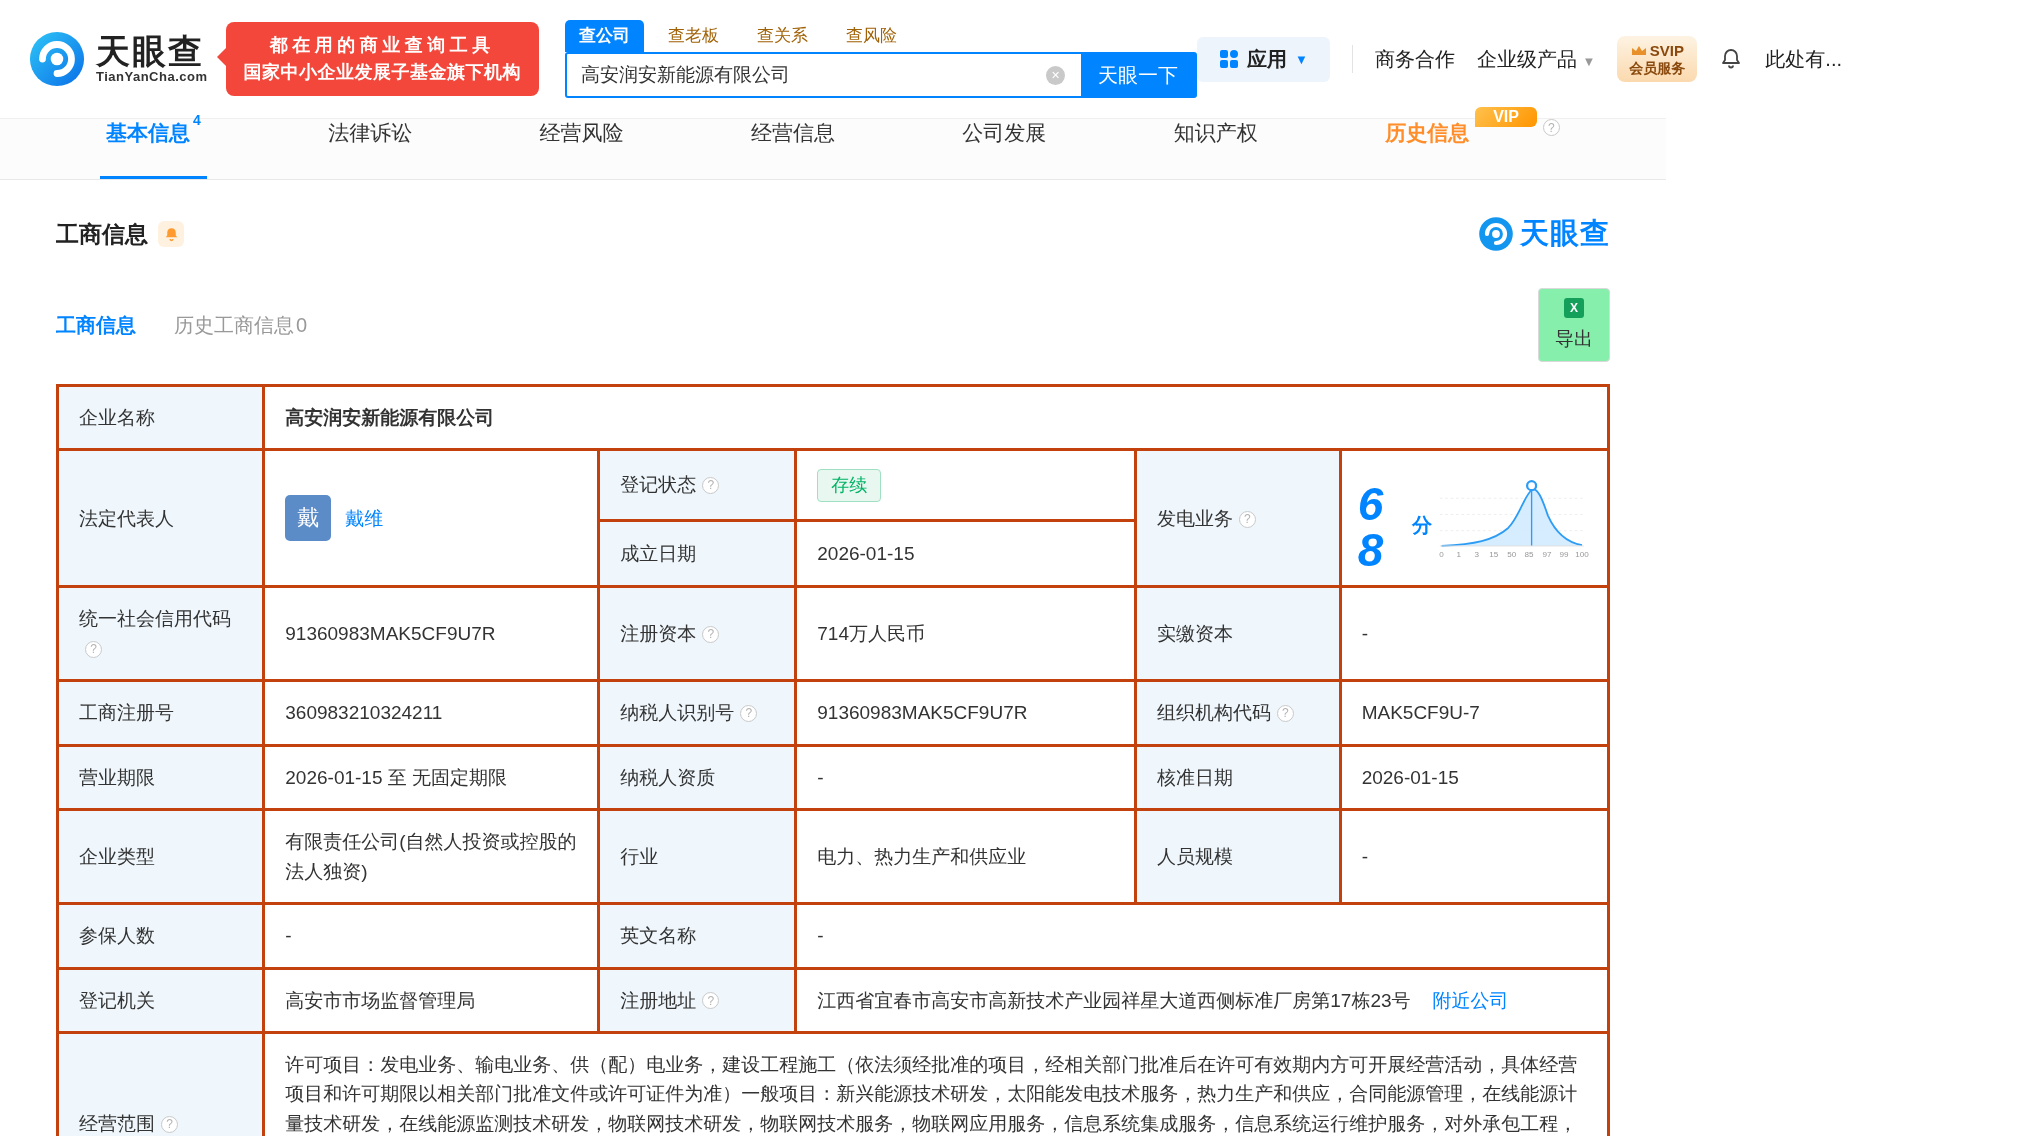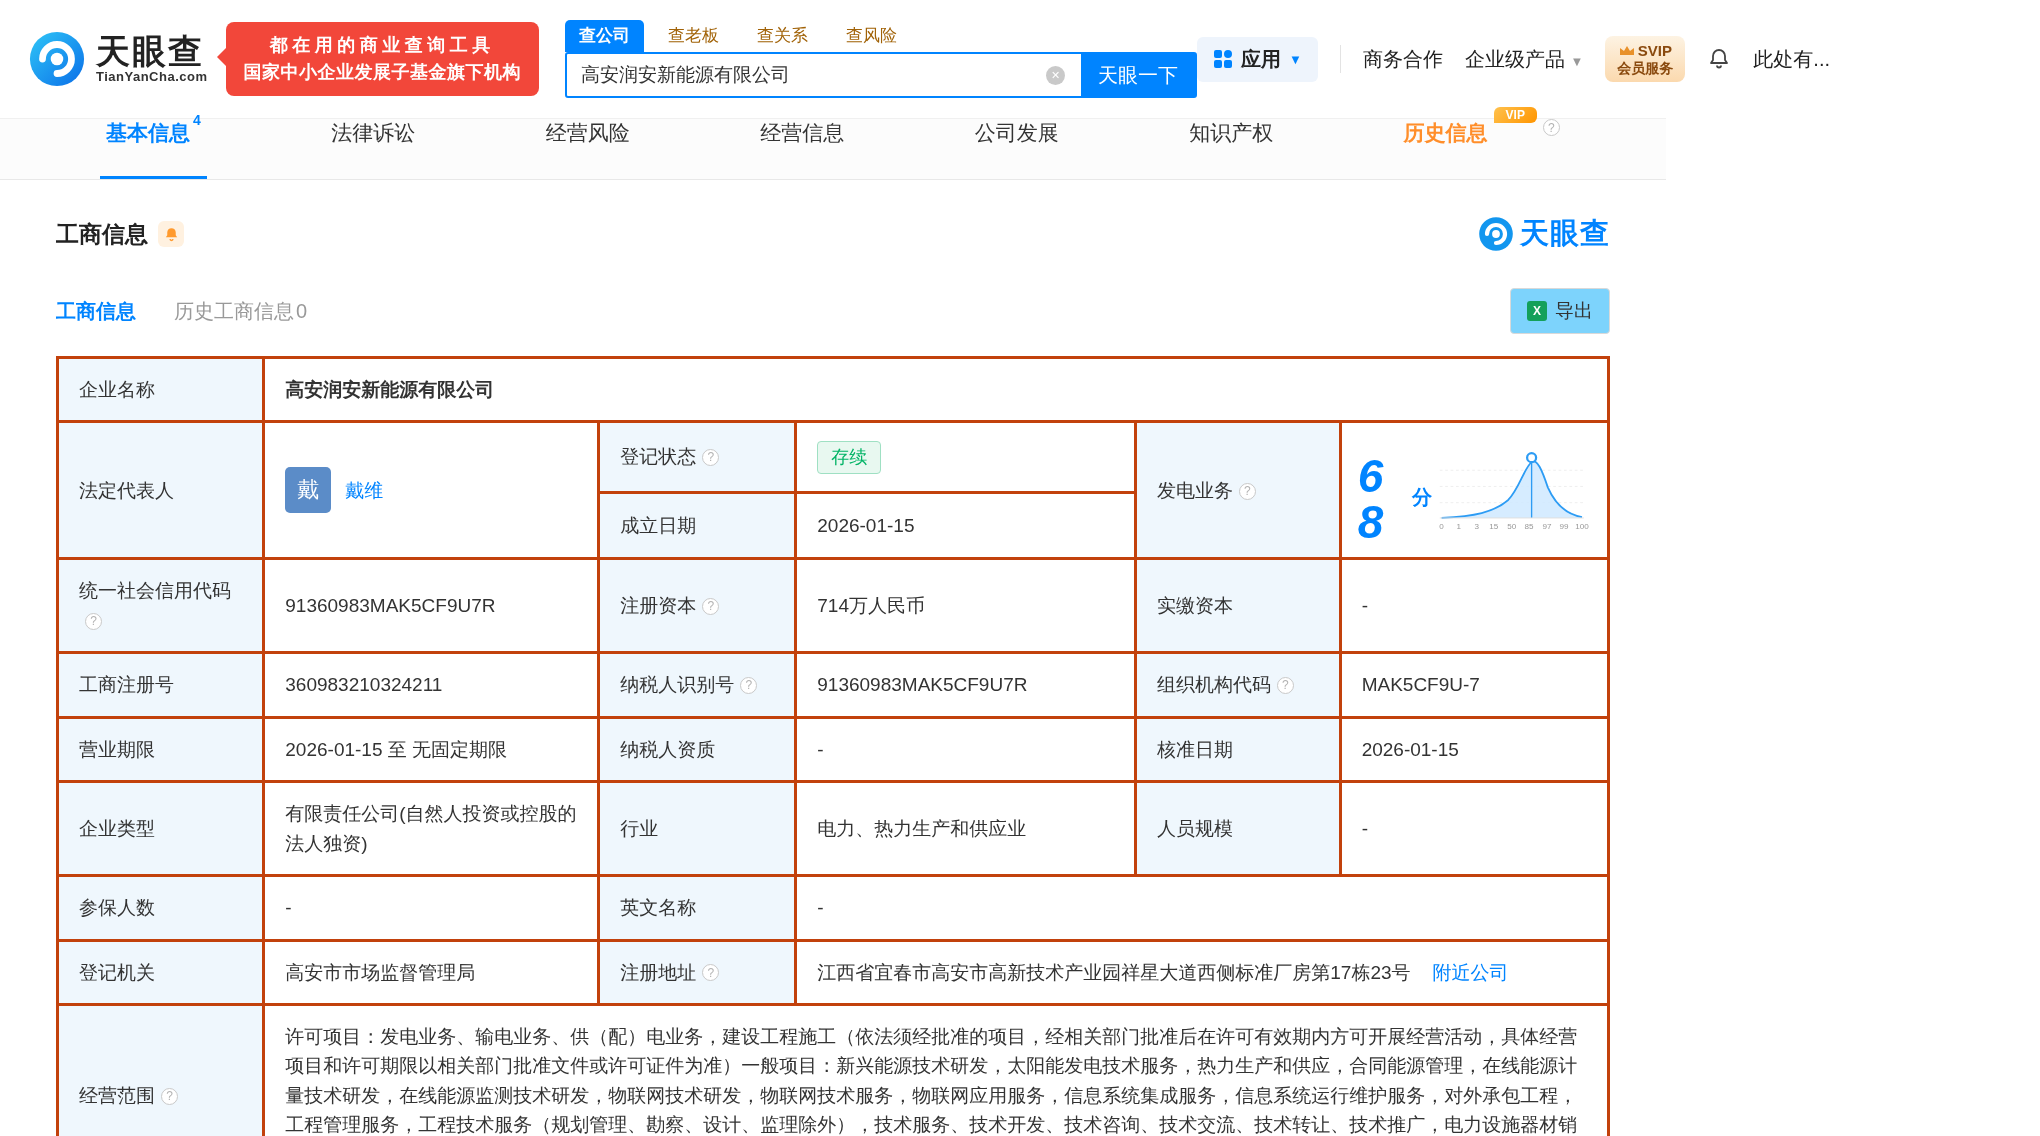--- a/index.html
+++ b/index.html
@@ -52,21 +52,21 @@
   }
   .clear-icon:before{ content:"✕"; }
   .search-btn {
     width:114px; border:none; background:#0084ff; color:#fff; font-size:20px;
     cursor:pointer; font-family:inherit; flex:none;
   }
 
   .top-menu { margin-left:auto; display:flex; align-items:center; gap:22px; flex:none; }
   .apps-pill {
     display:flex; align-items:center; gap:8px; background:#eef4fc;
-    border-radius:6px; padding:9px 16px; cursor:pointer;
+    border-radius:6px; padding:9px 22px; cursor:pointer;
   }
   .apps-pill .lbl { font-size:20px; font-weight:bold; color:#222; }
   .caret { font-size:13px; color:#0084ff; }
   .caret2 { font-size:13px; color:#999; }
   .menu-divider { width:1px; height:28px; background:#e3e3e3; }
   .menu-link { font-size:20px; color:#222; cursor:pointer; white-space:nowrap; }
   .svip-badge {
     background:linear-gradient(180deg,#fdf3e3,#fbd9ae);
     border-radius:8px; padding:6px 12px; text-align:center; cursor:pointer; line-height:1.15;
   }
@@ -84,21 +84,21 @@
   .main-tab {
     display:flex; align-items:flex-start; font-size:21px; color:#333;
     cursor:pointer; position:relative; padding:0 6px; white-space:nowrap;
   }
   .main-tab.active { color:#0084ff; font-weight:bold; box-shadow:inset 0 -3px 0 #0084ff; }
   .tab-badge { font-size:14px; color:#0084ff; margin-left:3px; transform:translateY(-7px); }
   .main-tab.vip-tab { color:#ff8e2a; font-weight:bold; }
   .vip-tag {
     position:absolute; top:2px; right:-18px;
     background:linear-gradient(135deg,#ffc14d,#ff9500); color:#fff;
-    font-size:12px; font-weight:bold; padding:1px 12px; border-radius:6px 6px 6px 0;
+    font-size:16px; font-weight:bold; padding:1px 18px; border-radius:6px 6px 6px 0;
   }
   .q-icon {
     display:inline-flex; width:17px; height:17px; border:1px solid #c9c9c9;
     border-radius:50%; color:#b3b3b3; font-size:12px; align-items:center;
     justify-content:center; margin-left:6px; cursor:pointer; flex:none;
     font-weight:normal; background:#fff; vertical-align:2px;
   }
   .q-icon:before{ content:"?"; }
 
   
@@ -111,22 +111,22 @@
   }
   .watermark { margin-left:auto; display:flex; align-items:center; gap:6px; }
   .watermark-text { font-size:29px; font-weight:bold; color:#0084ff; letter-spacing:1px; }
 
   .subtab-row { margin-top:34px; display:flex; align-items:center; }
   .subtab { font-size:20px; color:#999; cursor:pointer; margin-right:38px; display:flex; align-items:baseline;}
   .subtab.active { color:#0084ff; font-weight:bold; }
   .subtab .cnt { margin-left:2px; }
   .export-btn {
     margin-left:auto; display:flex; align-items:center; gap:8px;
-    border:1px solid #d9d9d9; border-radius:4px; background:#7dd3fc;
-    padding:9px 16px; font-size:19px; color:#333; cursor:pointer; font-family:inherit;
+    border:1px solid #d9d9d9; border-radius:4px; background:#86efac;
+    padding:9px 16px; font-size:19px; color:#333; cursor:pointer; font-family:inherit;flex-direction:column;
   }
   .excel-icon {
     width:20px; height:20px; background:#14a05a; border-radius:3px; color:#fff;
     font-size:12px; font-weight:bold; display:flex; align-items:center; justify-content:center;
   }
   .excel-icon:before{ content:"X"; }
 
   
   .info-table { width:100%; border-collapse:collapse; table-layout:fixed; margin-top:22px; font-size:19px; }
   .info-table td { border:3px solid #c2410c; padding:16px 20px; vertical-align:middle; line-height:1.55; word-break:break-all; }

